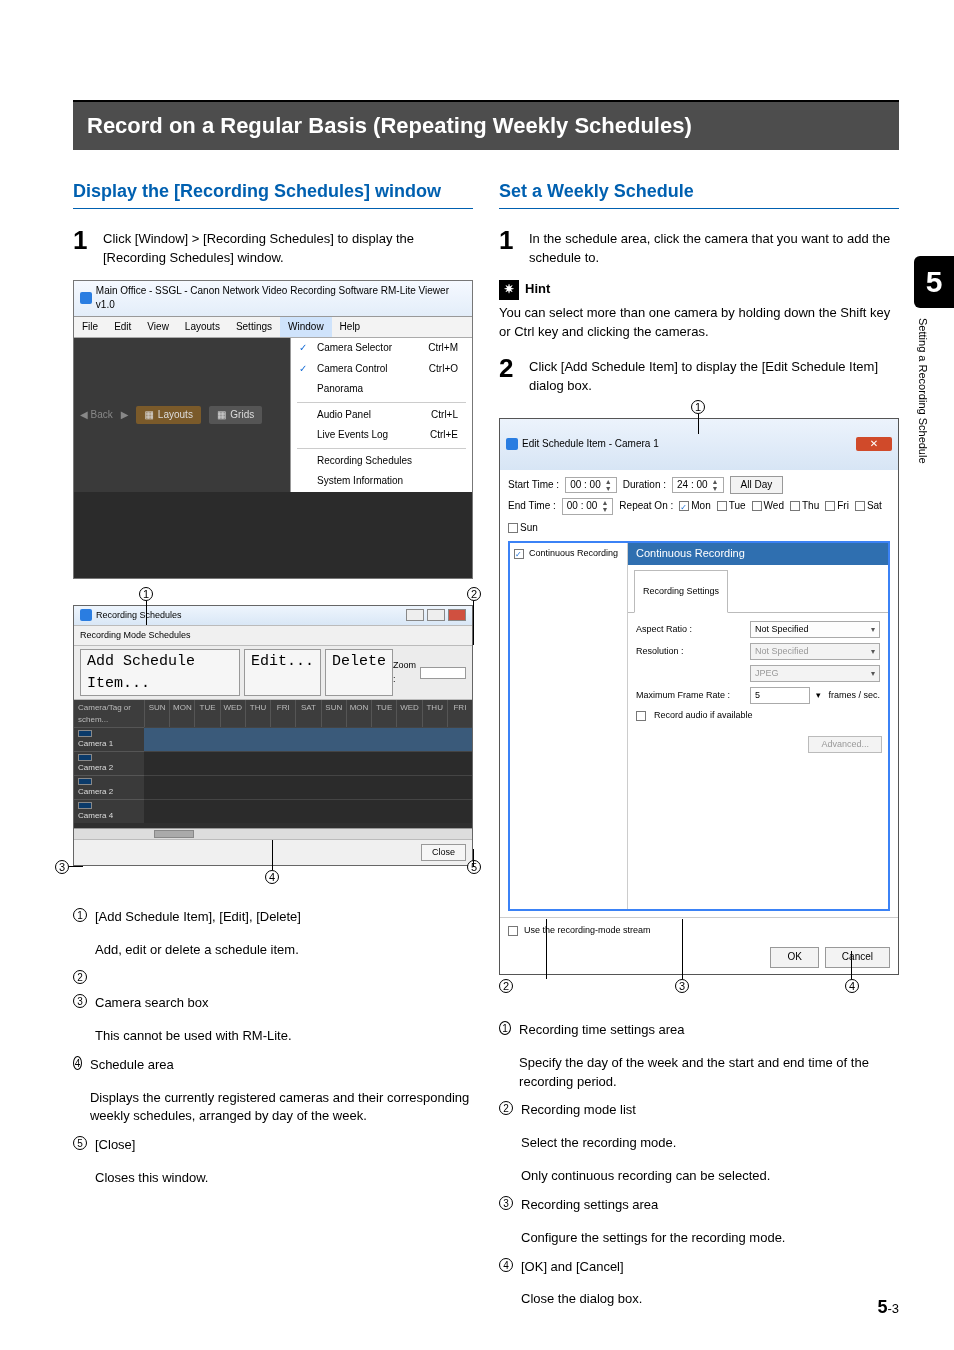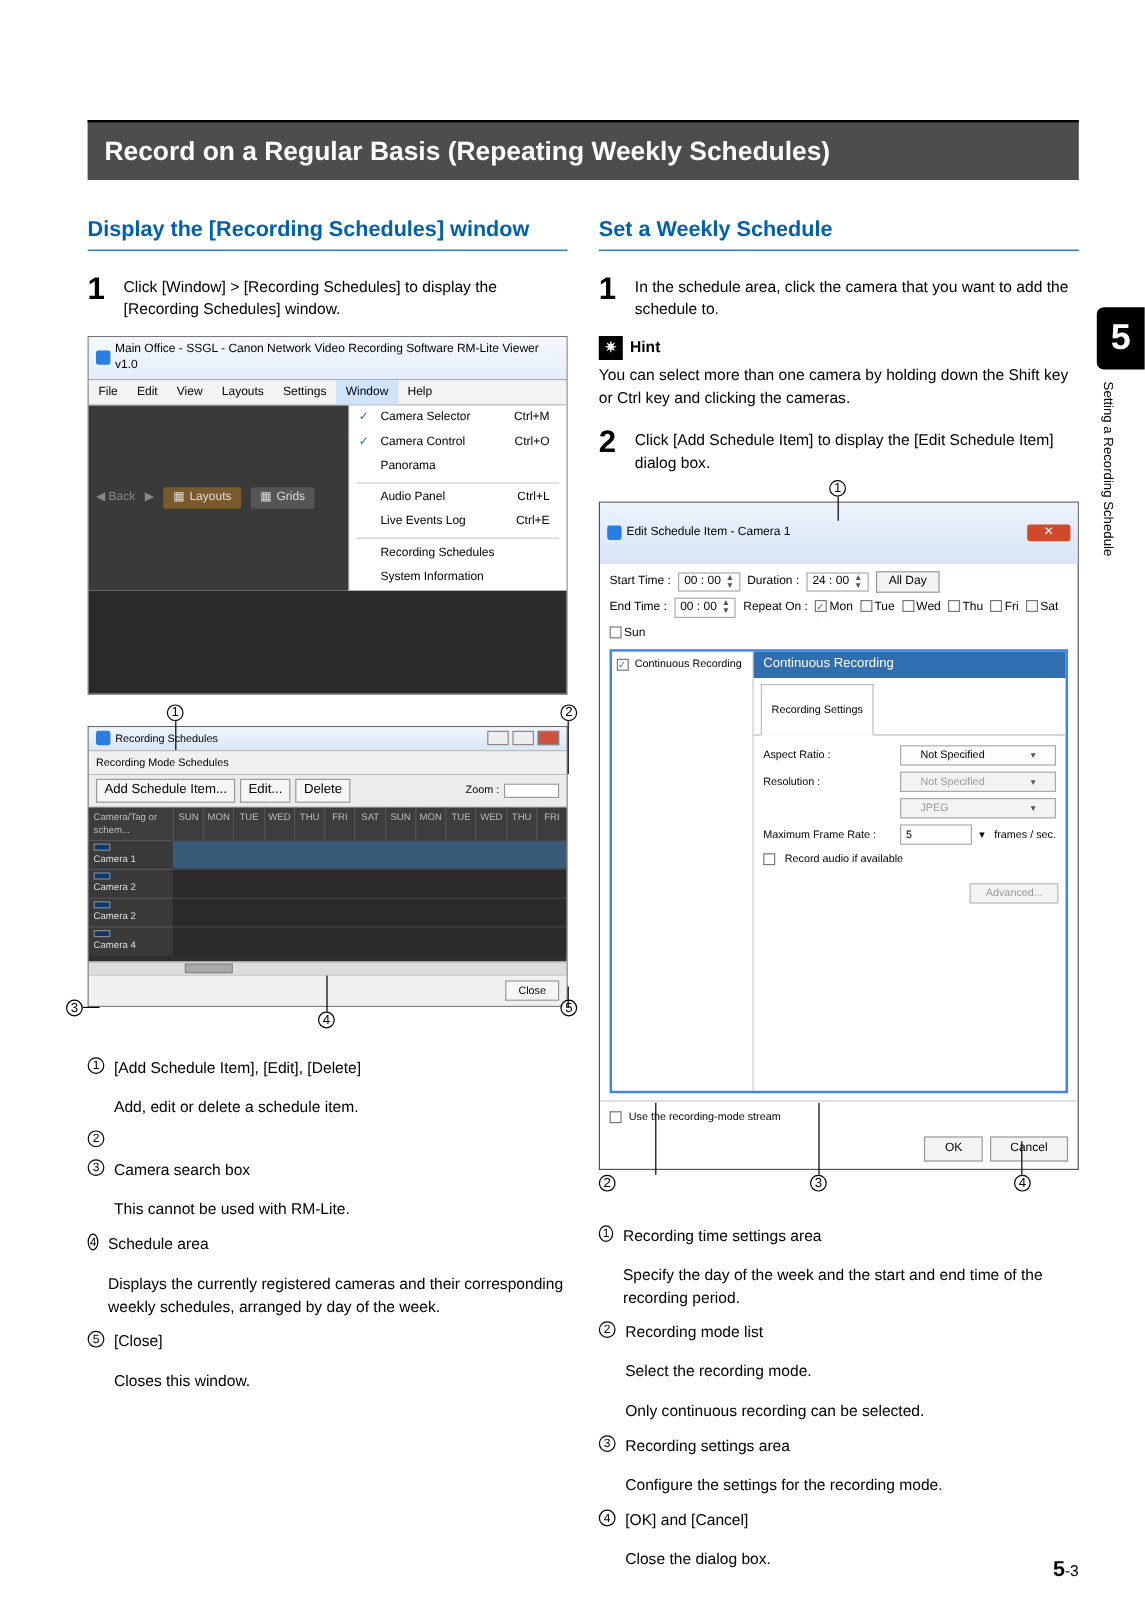--- a/index.html
+++ b/index.html
@@ -128,21 +128,21 @@
     width:100%;
     font-size:9px;
     background:#fff;
   }
   .sched-title { background:linear-gradient(#eef5fd,#d9e7f6); padding:3px 6px; display:flex; justify-content:space-between; align-items:center; }
   .win-ctrls { display:flex; gap:3px; }
   .win-ctrls span { width:18px;height:12px;border:1px solid #888;background:#eee;display:block; }
   .sched-sub { background:#f0f0f0; padding:3px 6px; border-top:1px solid #bbb; border-bottom:1px solid #bbb; font-size:9px;}
   .sched-toolbar { display:flex; justify-content:space-between; align-items:center; padding:3px 6px; background:#ececec; border-bottom:1px solid #bbb; }
   .sched-toolbar .btns { display:flex; gap:4px; }
-  .sched-toolbar .btns span { border:1px solid #999; background:#f6f6f6; padding:1px 6px; font-size:11px; }
+  .sched-toolbar .btns span { border:1px solid #999; background:#f6f6f6; padding:1px 6px; font-size:15px;font-family:Liberation Mono, monospace; }
   .sched-search { display:flex; align-items:center; gap:4px; font-size:9px;}
   .sched-search input { width:46px; height:12px; border:1px solid #999; font-size:9px; }
   .sched-grid {
     background:#2f2f2f;
     height:128px;
     position:relative;
     overflow:hidden;
   }
   .sched-col-head { display:flex; background:#3d3d3d; color:#bbb; font-size:8px; }
   .sched-col-head .c1 { width:70px; padding:2px 4px; }
@@ -187,21 +187,21 @@
   .dlg-main { display:flex; gap:0; border:2px solid #3b82f6; }
   .mode-list { width:118px; border-right:1px solid #ccc; padding:4px; font-size:9px;}
   .mode-list label { display:flex; align-items:center; gap:3px; }
   .settings-pane { flex:1; }
   .pane-head { background:#2f6fb0; color:#fff; padding:3px 8px; font-size:11px; }
   .tab-row { border-bottom:1px solid #bbb; padding:4px 6px 0; }
   .tab-row .tab { display:inline-block; border:1px solid #bbb; border-bottom:1px solid #fff; background:#fff; padding:14px 8px; font-size:9px; position:relative; top:1px;}
   .form-rows { padding:8px; display:flex; flex-direction:column; gap:5px; }
   .frow { display:flex; align-items:center; gap:6px; font-size:9px;}
   .frow .flab { width:108px; }
-  .fsel { flex:1; border:1px solid #aaa; background:#fdfdfd; padding:1px 16px; display:flex; justify-content:space-between; align-items:center;}
+  .fsel { flex:1; border:1px solid #aaa; background:#fdfdfd; padding:1px 4px; display:flex; justify-content:space-between; align-items:center;}
   .fsel .car { font-size:8px; color:#555;}
   .fsel.dis { color:#999; background:#f3f3f3;}
   .ftxt { width:60px; border:1px solid #aaa; padding:1px 4px;}
   .adv-row { display:flex; justify-content:flex-end; padding:6px;}
   .adv-row span { border:1px solid #bbb; background:#f3f3f3; color:#999; padding:1px 12px; font-size:9px;}
   .dlg-lower { padding:6px 8px 4px; border-top:1px solid #ccc; font-size:9px; display:flex; align-items:center; gap:4px;}
   .dlg-foot { display:flex; justify-content:flex-end; gap:6px; padding:6px 8px;}
   .dlg-foot span { border:1px solid #999; background:#f3f3f3; padding:2px 16px; font-size:10px;}
 
   

